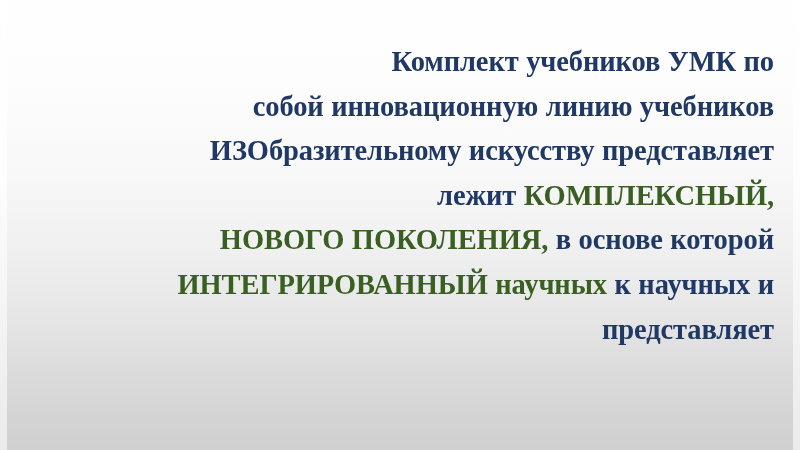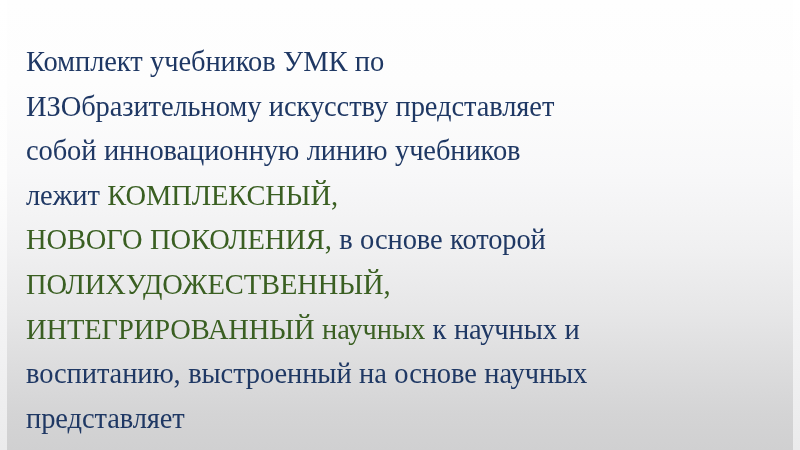--- a/index.html
+++ b/index.html
@@ -49,41 +49,39 @@
   }
   #slide::before { left: 0; }
   #slide::after  { right: 0; }
 
   #text-block {
     position: absolute;
     left: 26px;
     right: 26px;
     top: 40px;
     z-index: 2;
-    text-align: left;
-    font-weight: normal;
+    text-align: right;
+    font-weight: bold;
     font-size: 28.5px;
     line-height: 44.6px;
     letter-spacing: -0.1px;
     word-spacing: 0.5px;
   }
 
   .nv { color: #1f3864; }
   .gr { color: #3a5f22; }
 
   .line { display: block; white-space: nowrap; }
 </style>
 </head>
 <body>
 
 <div id="slide">
   <div id="text-block">
       <span class="line"><span class="nv">Комплект учебников УМК по</span></span>
+      <span class="line"><span class="nv">собой инновационную линию учебников</span></span>
       <span class="line"><span class="nv">ИЗОбразительному искусству представляет</span></span>
-      <span class="line"><span class="nv">собой инновационную линию учебников</span></span>
       <span class="line"><span class="nv">лежит </span><span class="gr">КОМПЛЕКСНЫЙ,</span></span>
       <span class="line"><span class="gr">НОВОГО ПОКОЛЕНИЯ,</span><span class="nv"> в основе которой</span></span>
-      <span class="line"><span class="gr">ПОЛИХУДОЖЕСТВЕННЫЙ,</span></span>
       <span class="line"><span class="gr">ИНТЕГРИРОВАННЫЙ научных</span><span class="nv"> к научных и</span></span>
-      <span class="line"><span class="nv">воспитанию, выстроенный на основе научных</span></span>
       <span class="line"><span class="nv">представляет</span></span>
     </div>
 </div>
 
 </body></html>

